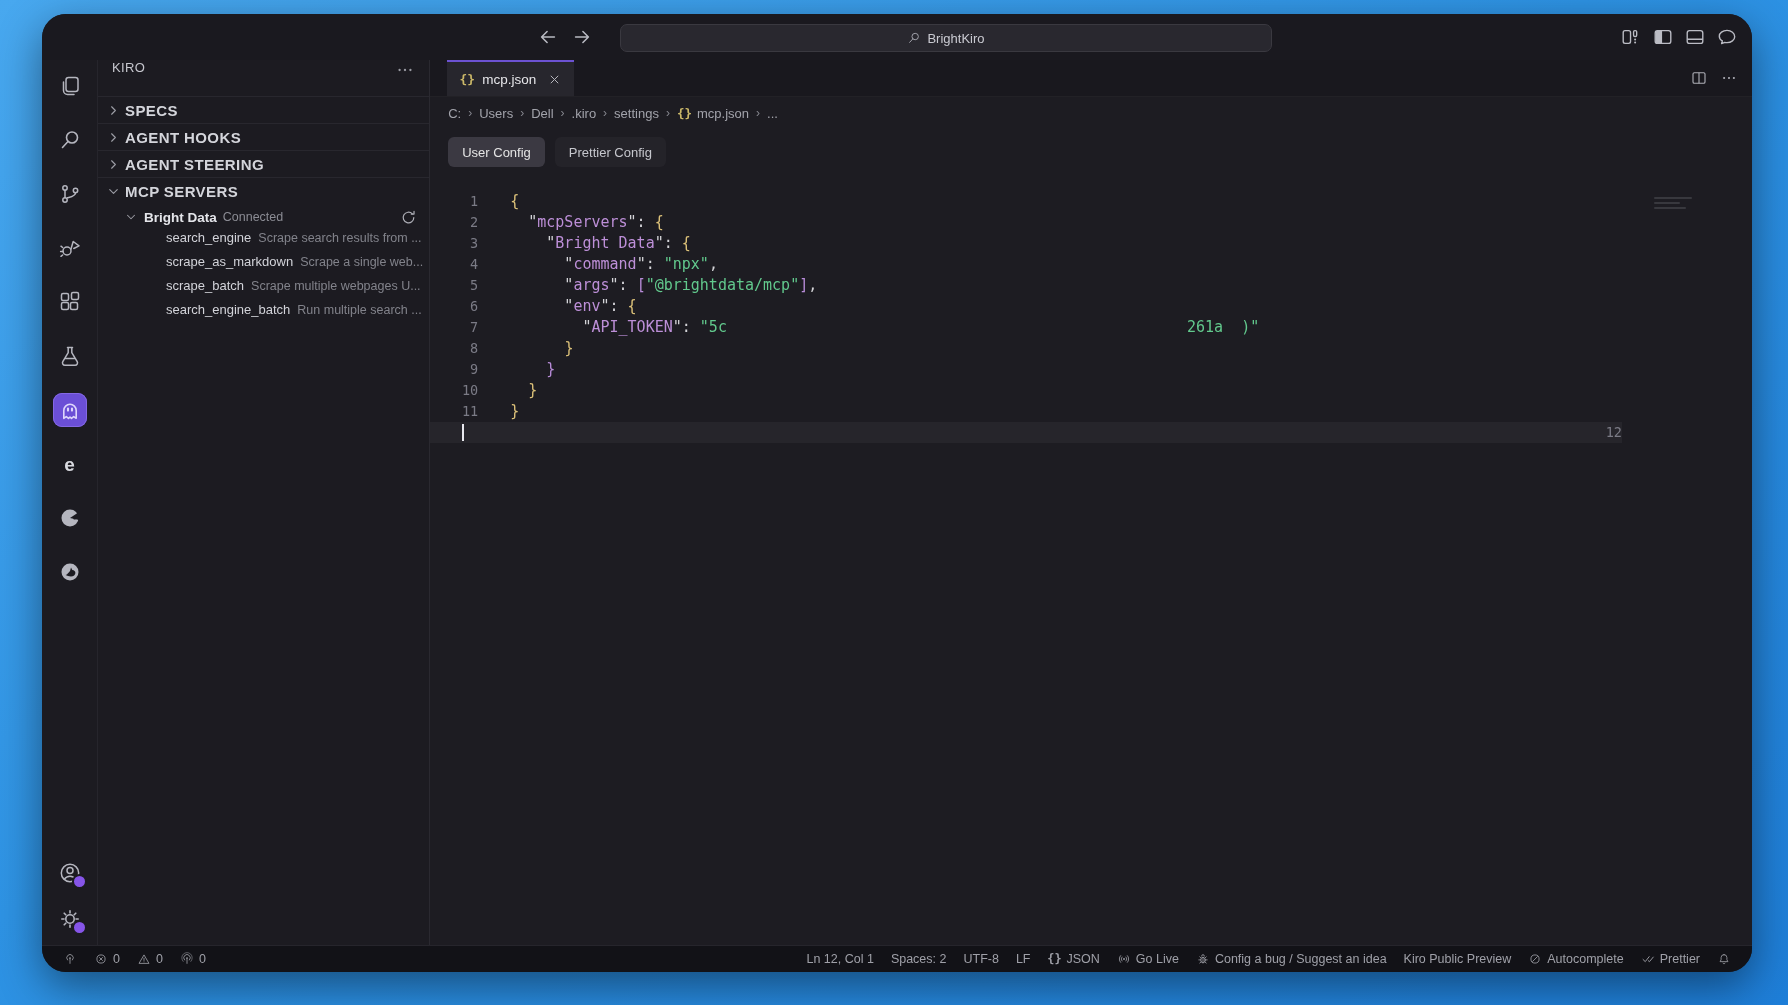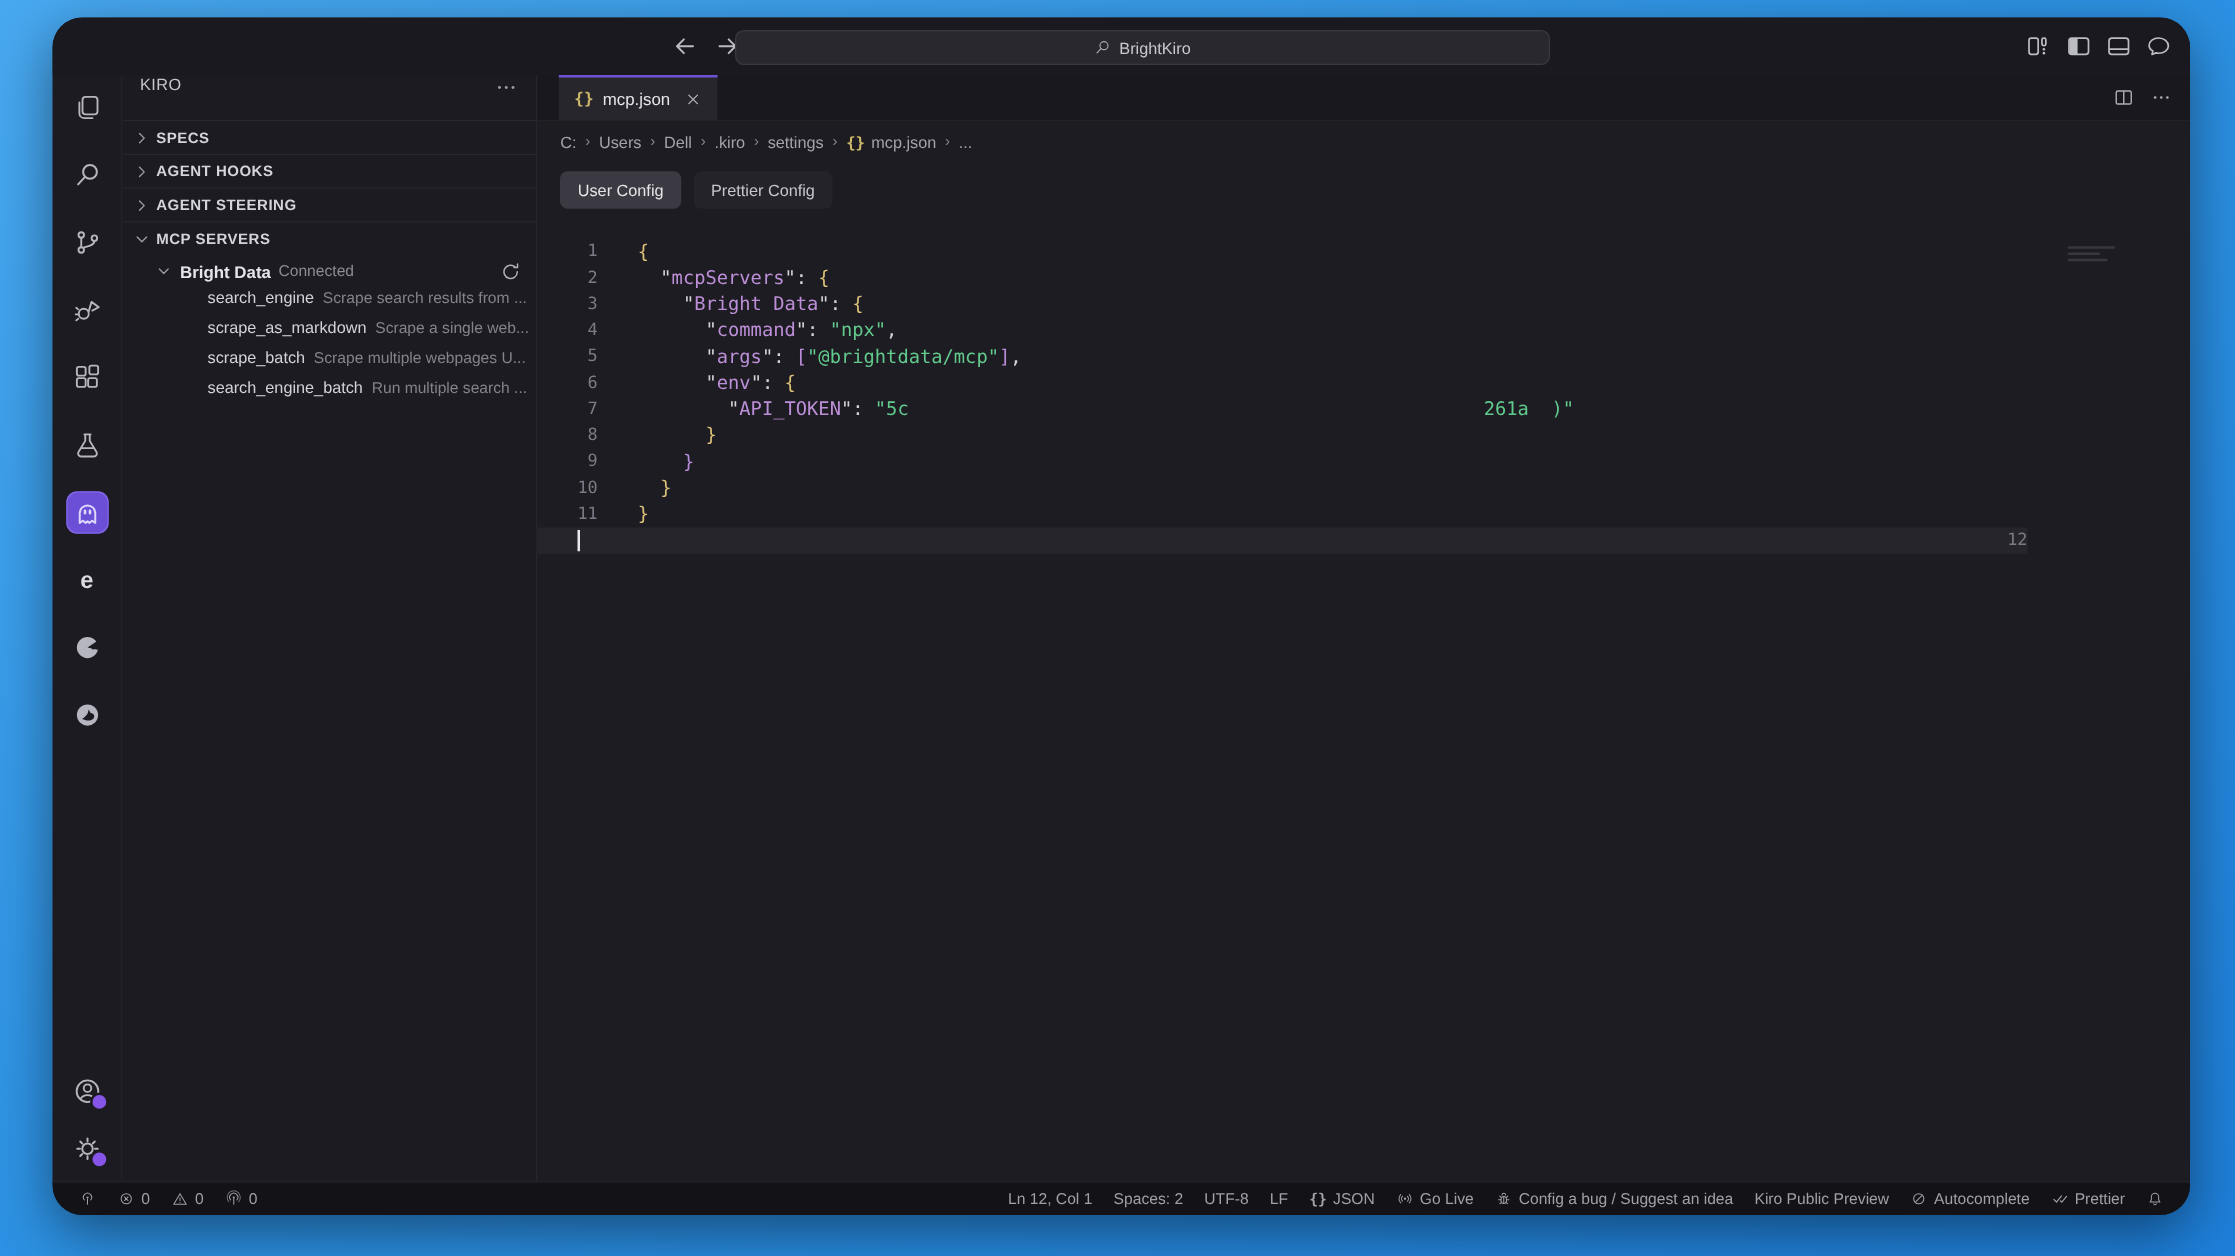--- a/index.html
+++ b/index.html
@@ -12,21 +12,21 @@
     position:absolute;left:42px;top:14px;width:1710px;height:958px;
     background:#1c1b21;border-radius:24px;overflow:hidden;
     box-shadow:0 14px 44px rgba(0,0,0,.45);
     display:flex;flex-direction:column;
   }
   
   .titlebar{position:relative;height:46px;flex:0 0 46px;background:#1a191f;}
   .nav-arrows{position:absolute;left:495px;top:0;height:46px;display:flex;align-items:center;gap:12px;color:#b9bac2;}
   .nav-btn{width:22px;height:22px;cursor:default;}
   .search-pill{
-    position:absolute;left:546px;top:10px;width:650px;height:26px;
+    position:absolute;left:578px;top:10px;width:650px;height:26px;
     background:#29282f;border:1px solid #3a3940;border-radius:7px;
     display:flex;align-items:center;justify-content:center;gap:6px;
     color:#c9cad1;font-size:13px;
   }
   .search-pill .ic{width:14px;height:14px;color:#a7a8b0;}
   .tb-right{position:absolute;right:14px;top:0;height:46px;display:flex;align-items:center;gap:10px;color:#bbbcc4;}
   .tb-right .tb-icon{width:22px;height:22px;}
   
   .main{flex:1;display:flex;min-height:0;}
   
@@ -39,21 +39,21 @@
   .act-bottom{margin-top:auto;display:flex;flex-direction:column;gap:22px;padding-bottom:14px;align-items:center;}
   .badge{position:absolute;right:-5px;bottom:-4px;width:11px;height:11px;border-radius:50%;background:#8655e8;border:2px solid #1c1b21;}
   
   .sidebar{flex:0 0 328px;border-right:1px solid #2a2930;display:flex;flex-direction:column;min-height:0;background:#1c1b21;}
   .sidebar-header{height:36px;flex:0 0 36px;display:flex;align-items:flex-start;padding:0 14px;}
   .sidebar-title{font-size:13px;color:#c6c7ce;letter-spacing:.4px;}
   .sidebar-menu{margin-left:auto;width:20px;height:20px;color:#9a9ba3;}
   .tree{flex:1;overflow:hidden;}
   .sec-row{height:26px;display:flex;align-items:center;gap:4px;padding:0 8px;border-top:1px solid #28272e;cursor:default;}
   .sec-chev{width:15px;height:15px;color:#9a9ba3;flex:0 0 15px;}
-  .sec-label{font-size:12px;font-weight:700;letter-spacing:.4px;color:#d4d5db;white-space:nowrap;}
+  .sec-label{font-size:15px;font-weight:700;letter-spacing:.4px;color:#d4d5db;white-space:nowrap;}
   .server-row{height:26px;display:flex;align-items:center;gap:6px;padding:0 12px 0 26px;}
   .server-chev{width:14px;height:14px;color:#9a9ba3;flex:0 0 14px;}
   .server-name{font-size:13.5px;font-weight:600;color:#e4e5ea;white-space:nowrap;}
   .server-status{font-size:12.5px;color:#8b8c94;white-space:nowrap;}
   .server-refresh{margin-left:auto;width:17px;height:17px;color:#aeafb7;}
   .tool-row{height:24px;display:flex;align-items:baseline;gap:7px;padding:0 6px 0 48px;white-space:nowrap;overflow:hidden;}
   .tool-name{font-size:13px;color:#d2d3d9;margin-left:20px;}
   .tool-desc{font-size:12.5px;color:#82838b;overflow:hidden;text-overflow:clip;}
   
   .editor-col{flex:1;display:flex;flex-direction:column;min-width:0;background:#1d1c22;}

